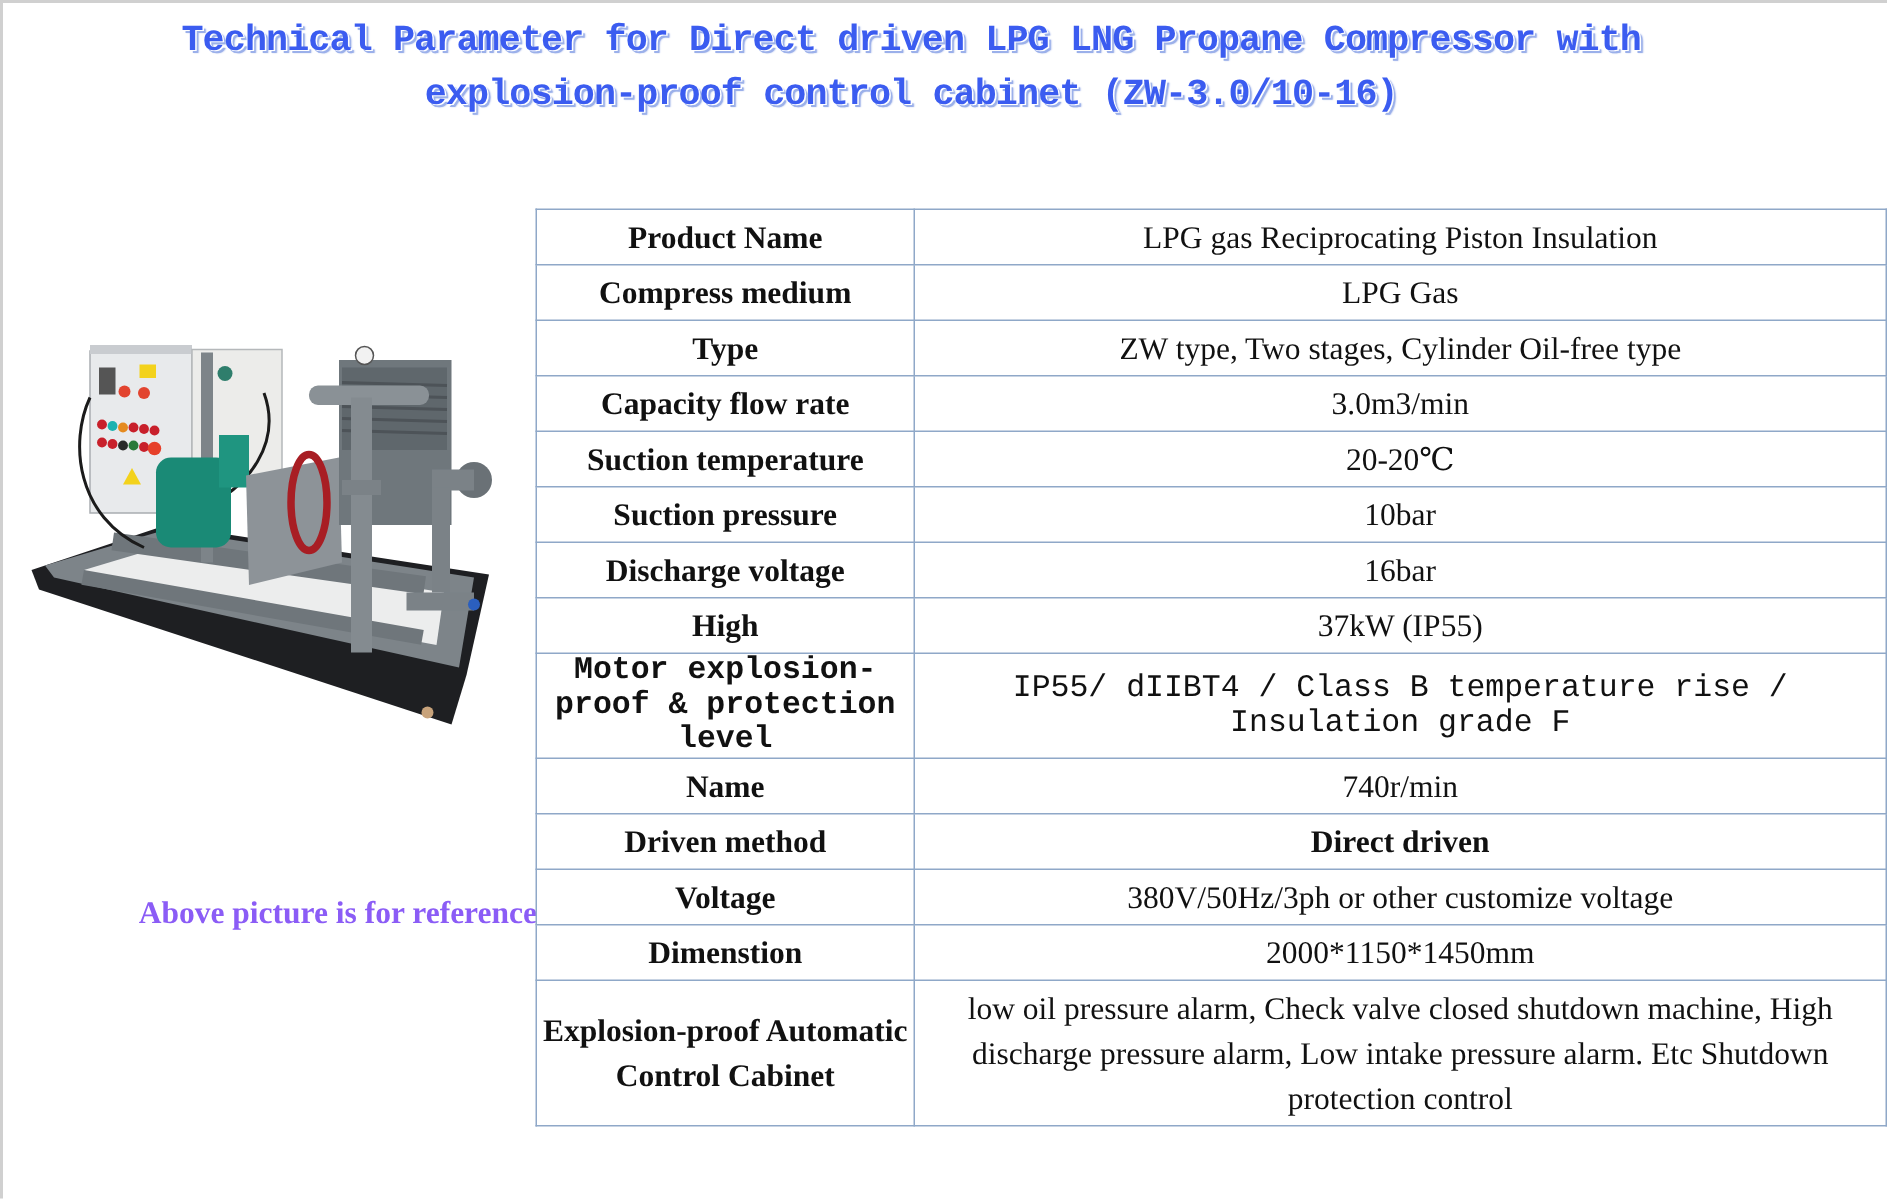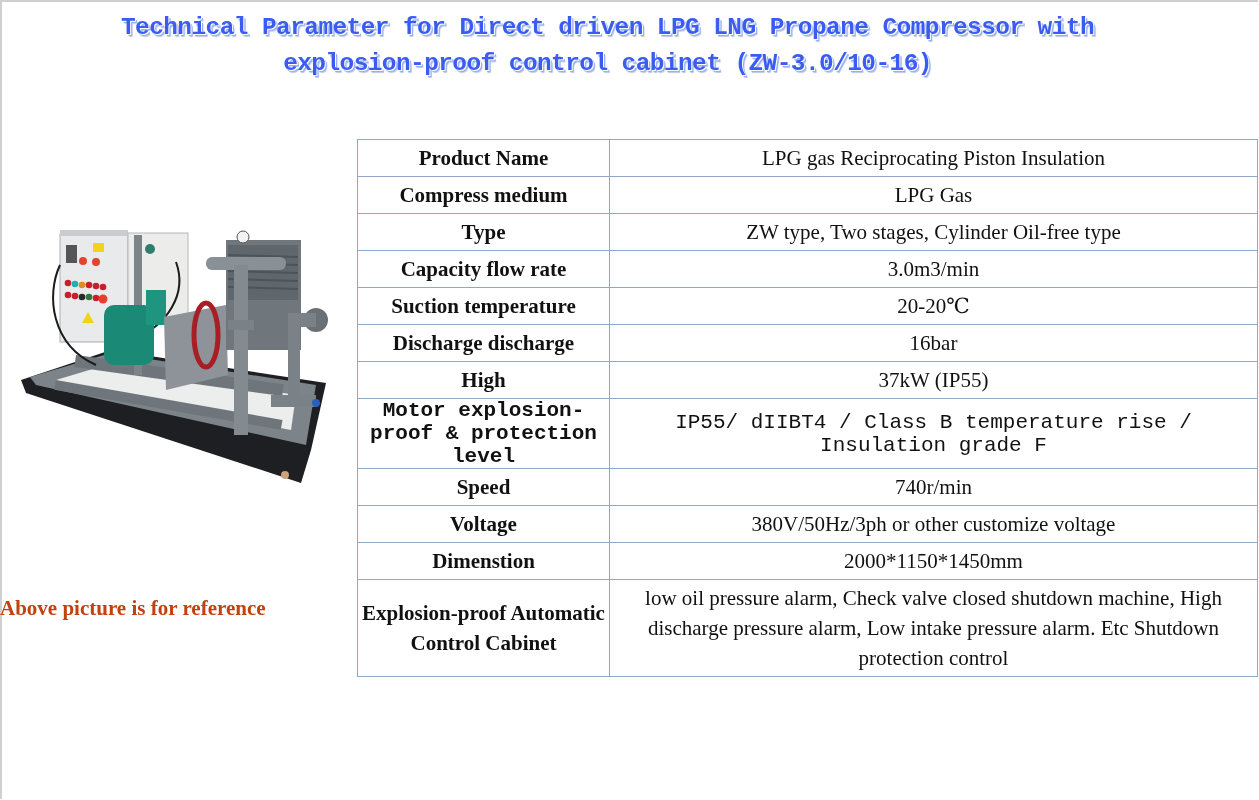--- a/index.html
+++ b/index.html
@@ -19,22 +19,22 @@
       font-family: Liberation Mono, monospace;
       font-weight: bold; font-size: 24.5px; line-height: 36px;
       color: #3b5cf0; letter-spacing: -0.6px;
       text-shadow: 1px 1px 0 #ffffff, 2px 2px 0 #9bb0ea, 2.5px 2.5px 1px #b8c6ee;
     }
     .title span { display: block; }
     .photo {
       position: absolute; left: 16px; top: 205px; width: 320px; height: 300px;
     }
     .caption {
-      position: absolute; left: 0; top: 596px; width: 358px; text-align: left;
-      color: #c2410c; font-weight: bold; font-size: 21px;
+      position: absolute; left: 0; top: 596px; width: 358px; text-align: right;
+      color: #8b5cf6; font-weight: bold; font-size: 21px;
     }
     table.spec {
       position: absolute; left: 357px; top: 95px; width: 901px;
       border-collapse: collapse; table-layout: fixed; margin-top: 44px;
     }
     table.spec td {
       border: 1px solid #8fa8c8; text-align: center; vertical-align: middle;
       padding: 0 4px; font-size: 21px; color: #111; line-height: 24px;
       overflow: hidden;
     }
@@ -137,34 +137,42 @@
       </tr>
     <tr>
         <td class="k">Capacity flow rate</td>
         <td>3.0m3/min</td>
       </tr>
     <tr>
         <td class="k">Suction temperature</td>
         <td>20-20℃</td>
       </tr>
     <tr>
-        <td class="k">Discharge discharge</td>
+        <td class="k">Suction pressure</td>
+        <td>10bar</td>
+      </tr>
+    <tr>
+        <td class="k">Discharge voltage</td>
         <td>16bar</td>
       </tr>
     <tr>
         <td class="k">High</td>
         <td>37kW (IP55)</td>
       </tr>
     <tr class="tall">
         <td class="k">Motor explosion-proof &amp; protection level</td>
         <td>IP55/ dIIBT4 / Class B temperature rise / Insulation grade F</td>
       </tr>
     <tr>
-        <td class="k">Speed</td>
+        <td class="k">Name</td>
         <td>740r/min</td>
+      </tr>
+    <tr>
+        <td class="k">Driven method</td>
+        <td class="bold">Direct driven</td>
       </tr>
     <tr>
         <td class="k">Voltage</td>
         <td>380V/50Hz/3ph or other customize voltage</td>
       </tr>
     <tr>
         <td class="k">Dimenstion</td>
         <td>2000*1150*1450mm</td>
       </tr>
     <tr class="xtall">

